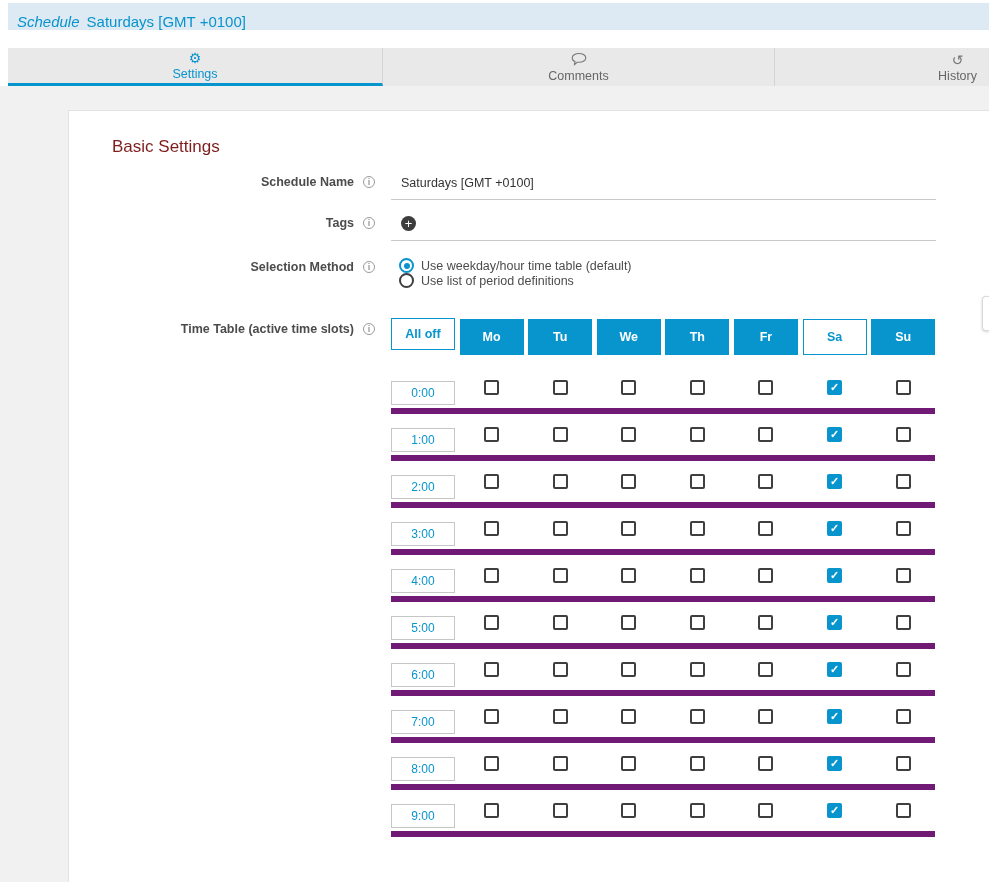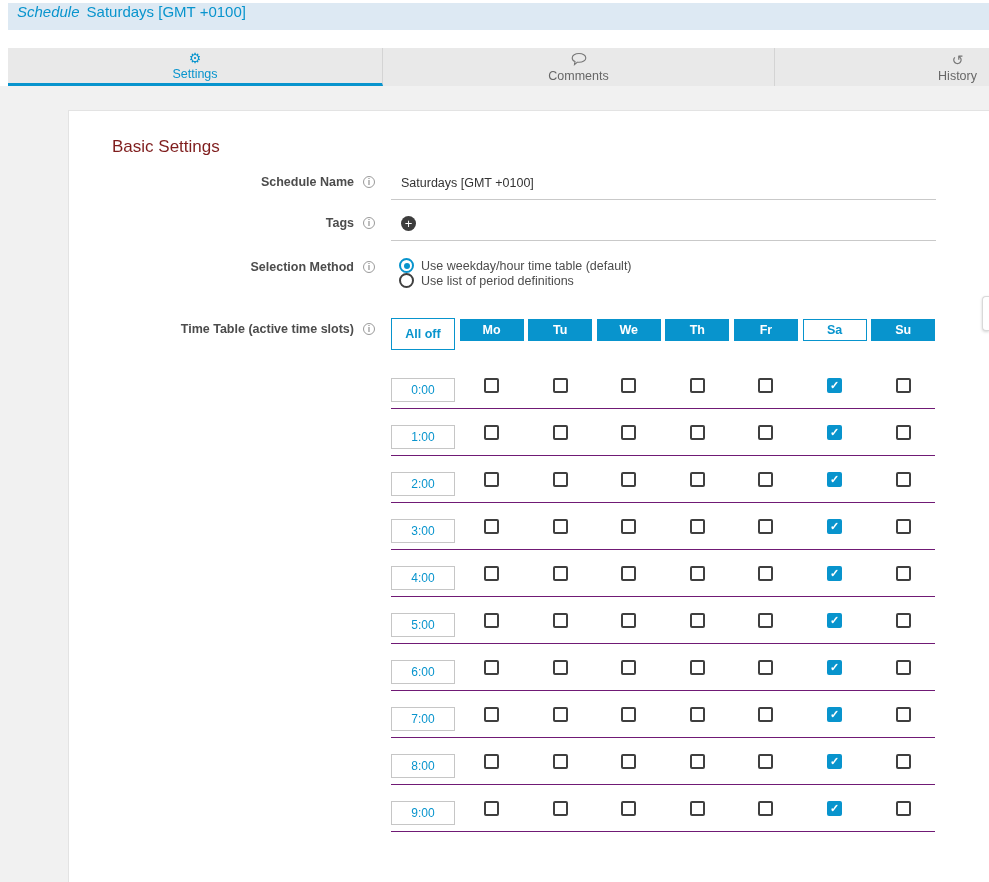--- a/index.html
+++ b/index.html
@@ -9,21 +9,21 @@
     overflow: hidden;
     font-family: "Liberation Sans", sans-serif;
     background: #ffffff;
   }
 
   
   .title-bar {
     position: absolute; left: 8px; top: 3px;
     width: 981px; height: 27px;
     background: #dde9f3;
-    display: flex; align-items: flex-start;
+    display: flex; align-items: flex-end;
     padding-left: 9px;
   }
   .title-type { font-style: italic; color: #0894cd; font-size: 15px; margin-right: 7px; }
   .title-name { color: #0894cd; font-size: 15px; }
 
   
   .tab-bar {
     position: absolute; left: 8px; top: 48px;
     width: 981px; height: 38px;
     background: #e9e9e9;
@@ -115,28 +115,28 @@
     grid-template-columns: repeat(8, 64px);
     column-gap: 4.6px;
   }
   .all-off-btn {
     height: 32px; background: #fff;
     border: 1px solid #0894cd; color: #0894cd;
     font-family: inherit; font-weight: bold; font-size: 12.5px;
     padding: 0; cursor: pointer;
   }
   .day-btn {
-    height: 22px; margin-top: 1px;
+    height: 36px; margin-top: 1px;
     background: #0894cd; border: 1px solid #0894cd; color: #fff;
     font-family: inherit; font-weight: bold; font-size: 12.5px;
     padding: 0; cursor: pointer;
   }
   .day-btn.selected { background: #fff; color: #0894cd; }
   .tt-body { margin-top: 12px; }
-  .tt-row { height: 47px; align-items: center; border-bottom: 1px solid #701a75; }
+  .tt-row { height: 47px; align-items: center; border-bottom: 6px solid #701a75; }
   .cell { display: flex; justify-content: center; align-items: center; }
   .time-btn {
     width: 64px; height: 24px;
     background: #fff; border: 1px solid #c6c6c6; color: #0894cd;
     font-family: inherit; font-size: 12px; padding: 0; cursor: pointer;
     position: relative; top: 5px;
   }
   .checkbox {
     width: 15px; height: 15px;
     border: 2px solid #3f3f3f; border-radius: 2px; background: #fff;

